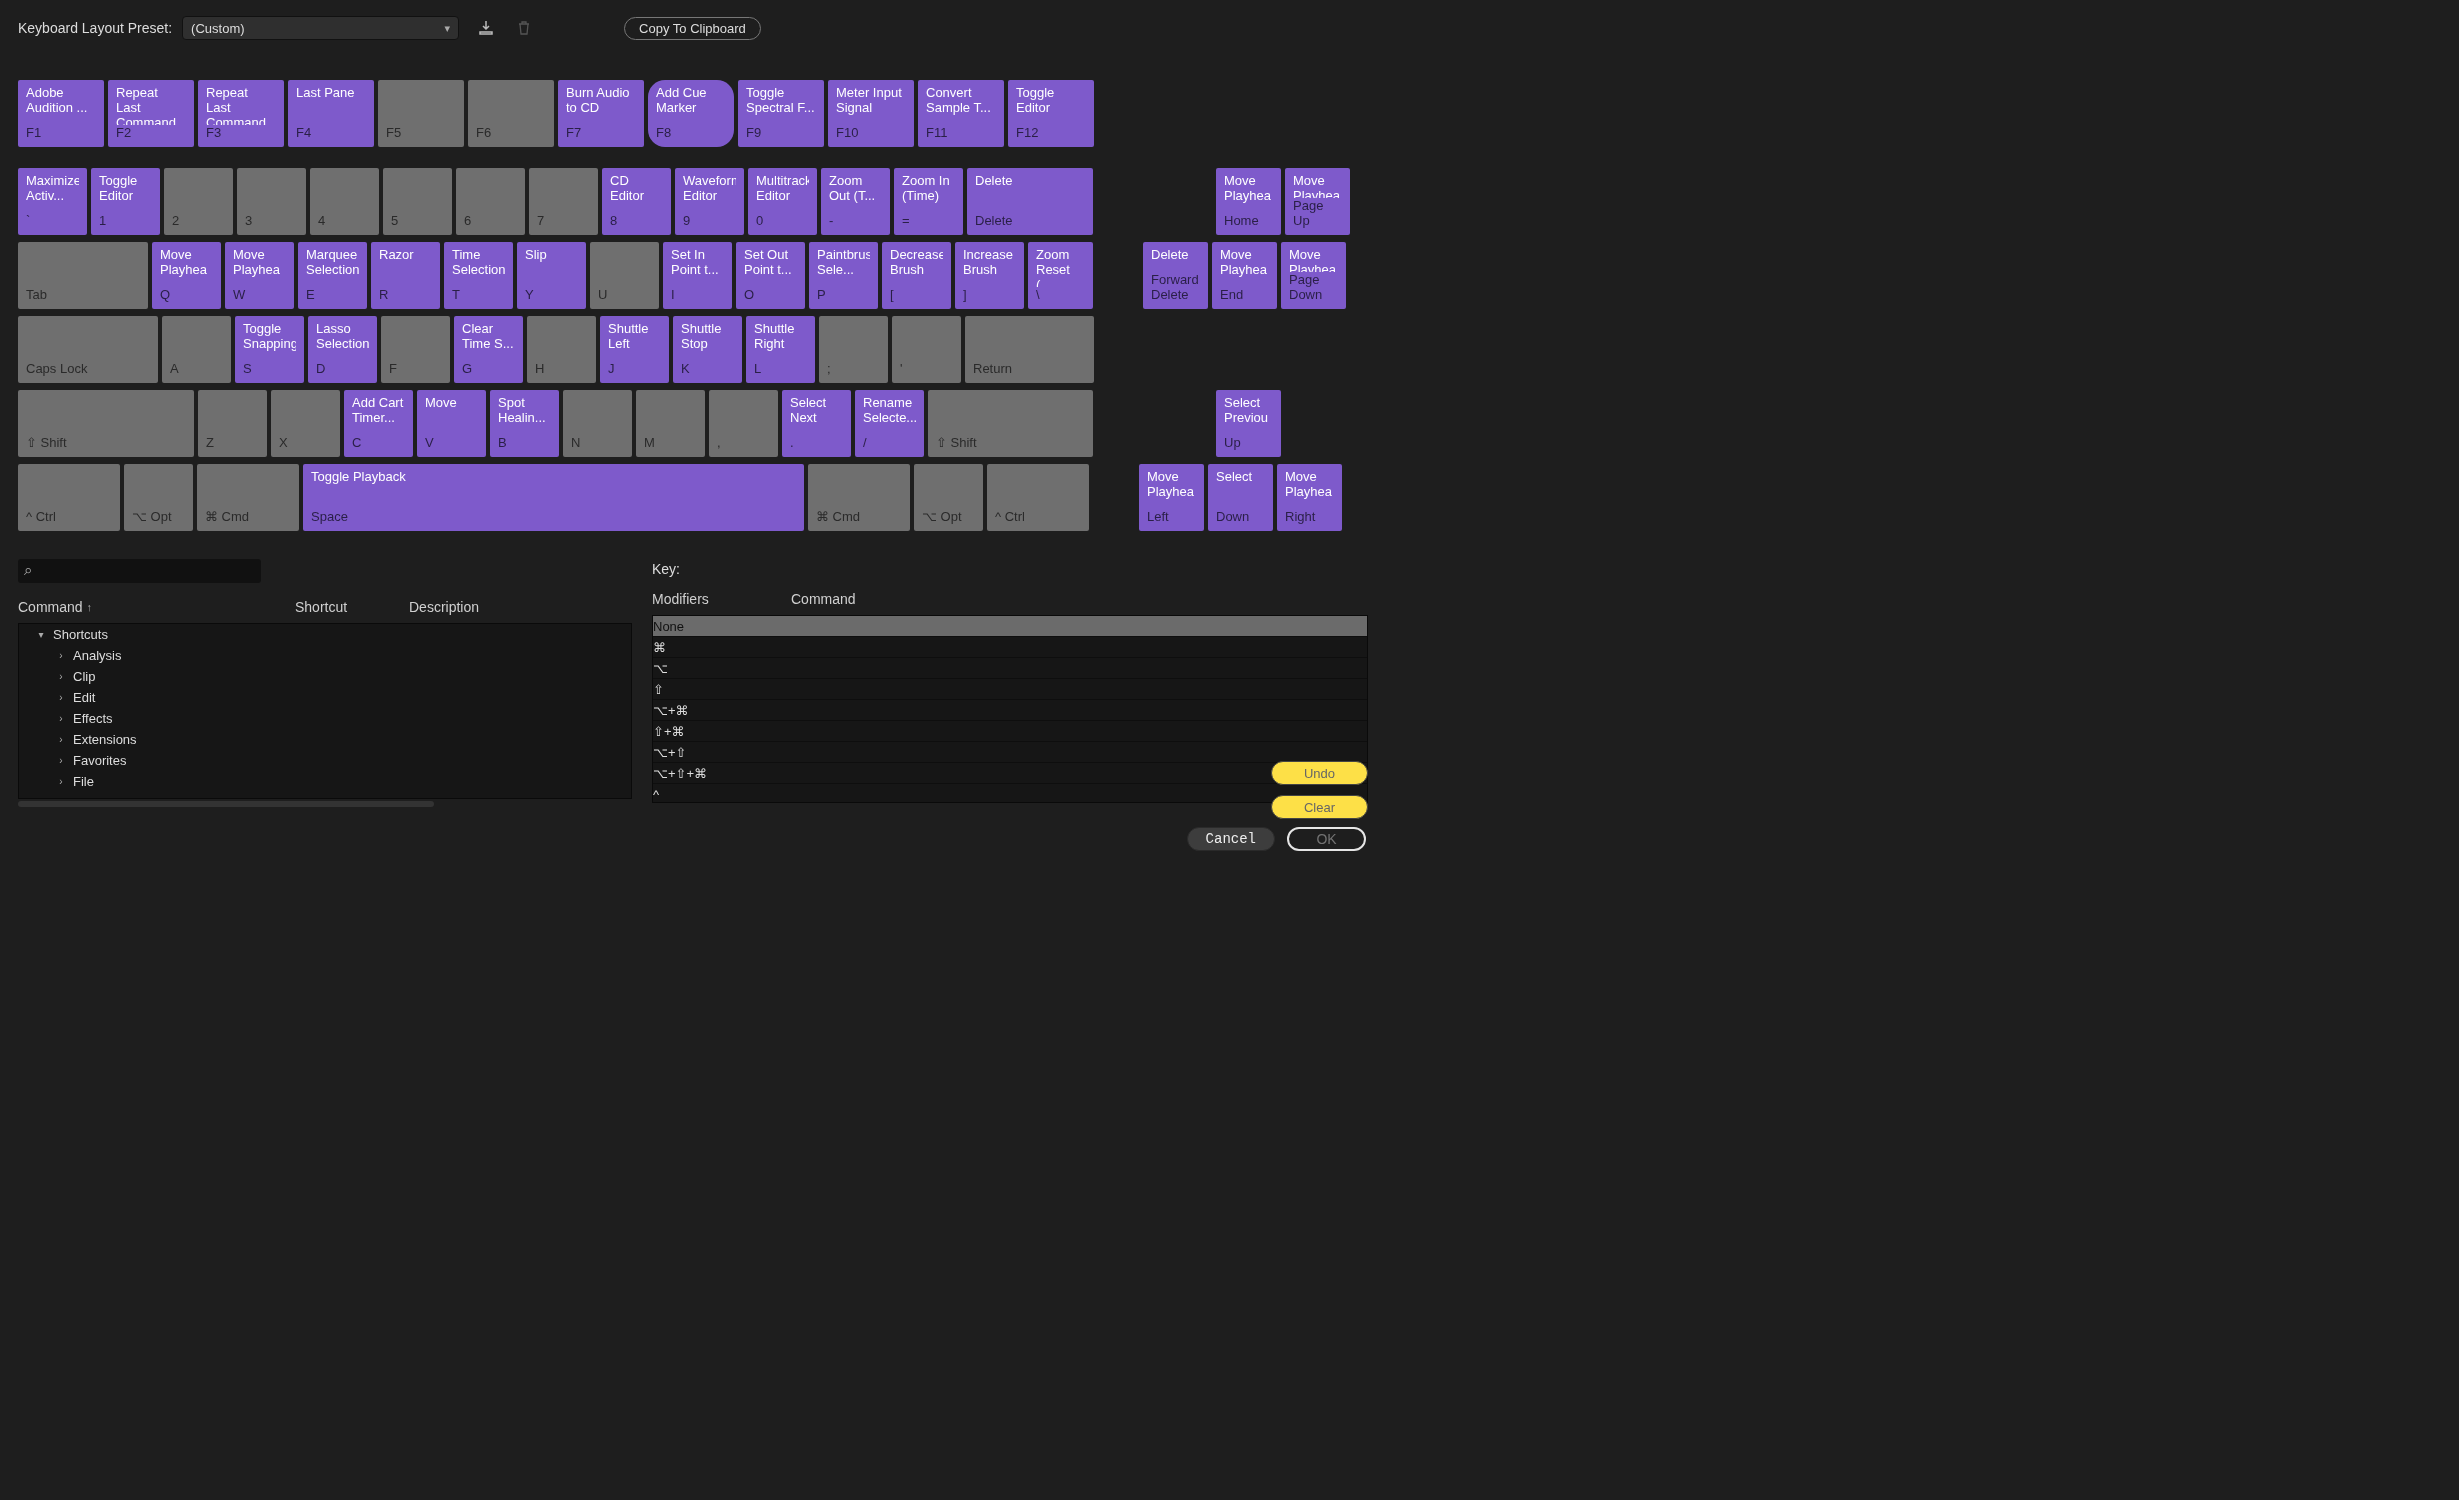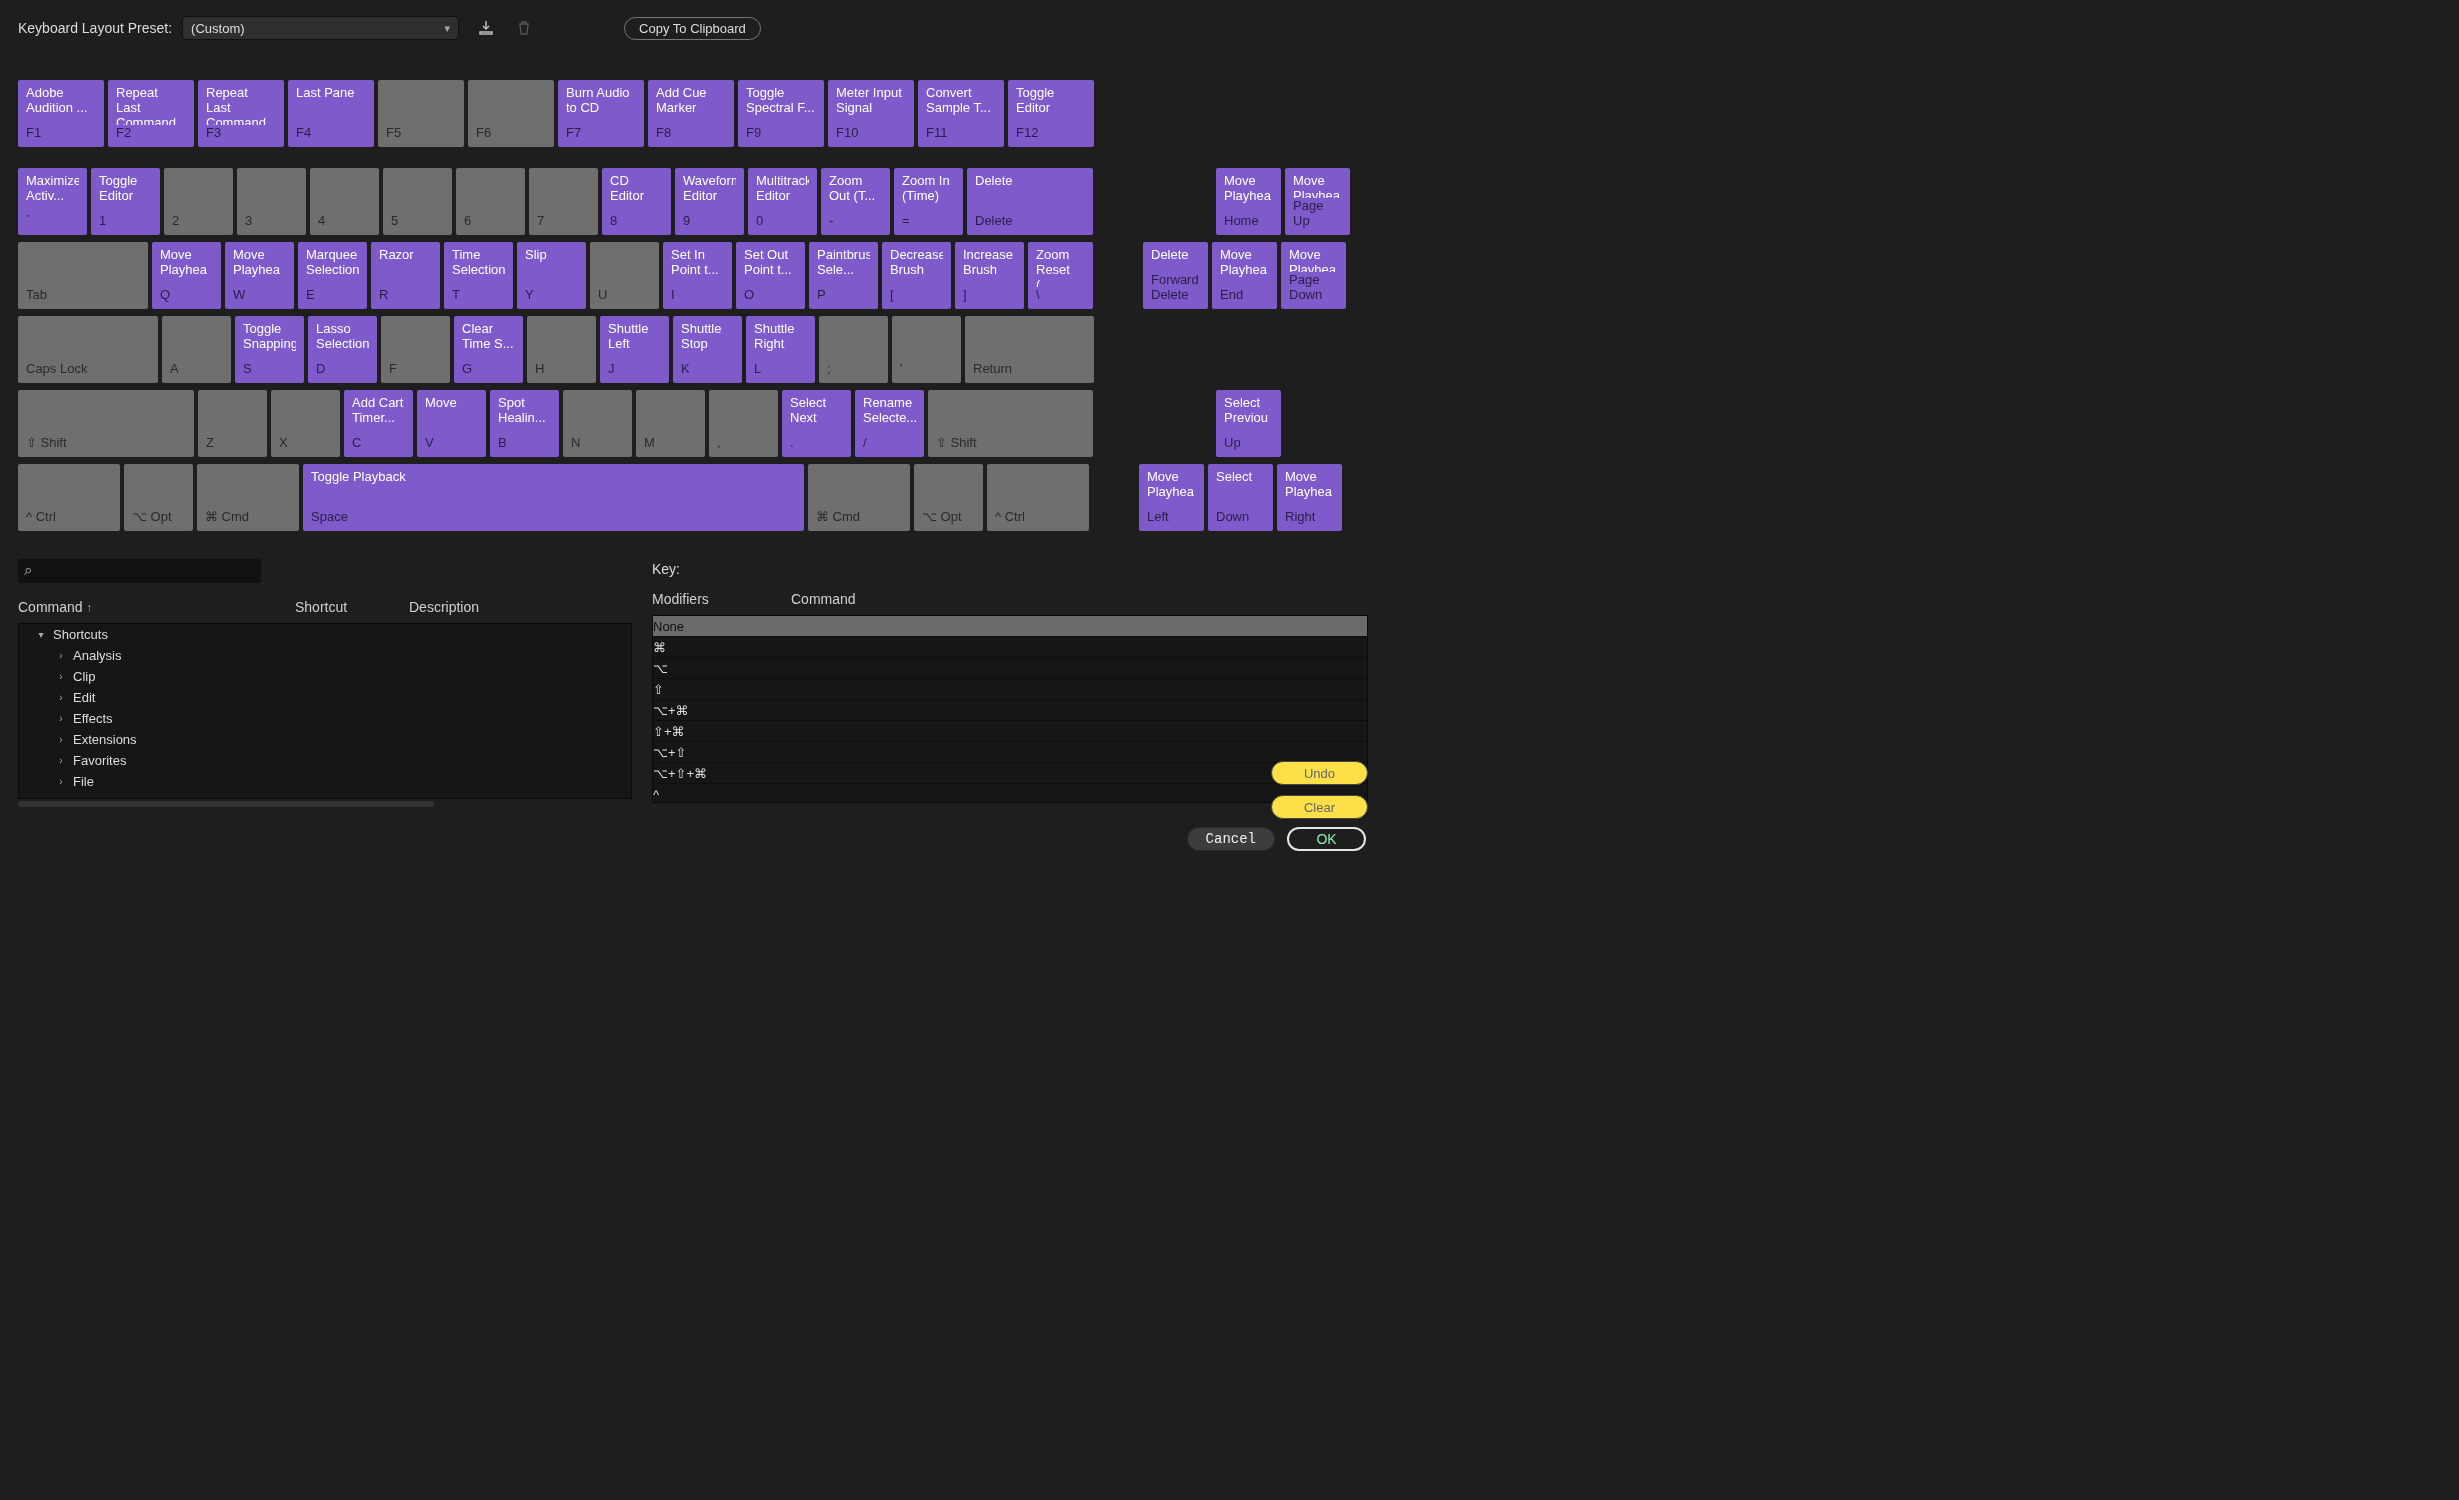--- a/index.html
+++ b/index.html
@@ -210,21 +210,21 @@
 }
 .btn-secondary {
   background: #3d3d3d;
   border: 1px solid #2a2a2a;
   color: #eee;
   font-family: Liberation Mono, monospace;
 }
 .btn-primary {
   background: #1e1e1e;
   border: 2px solid #e5e5e5;
-  color: #86efac;
+  color: #737373;
 }
 
 .scroll-hint {
   height: 6px;
   background: #333;
   width: 416px;
   border-radius: 3px;
   margin-top: 2px;
 }
 </style>
@@ -275,21 +275,21 @@
           <div class="keycap">F5</div>
         </div>
         <div class="key" style="width: 86px;">
           <div class="cmd"></div>
           <div class="keycap">F6</div>
         </div>
         <div class="key assigned" style="width: 86px;">
           <div class="cmd">Burn Audio to CD</div>
           <div class="keycap">F7</div>
         </div>
-        <div class="key assigned" style="width: 86px;">
+        <div class="key assigned" style="width: 86px; border-radius: 17px;">
           <div class="cmd">Add Cue Marker</div>
           <div class="keycap">F8</div>
         </div>
         <div class="key assigned" style="width: 86px;">
           <div class="cmd">Toggle Spectral F...</div>
           <div class="keycap">F9</div>
         </div>
         <div class="key assigned" style="width: 86px;">
           <div class="cmd">Meter Input Signal</div>
           <div class="keycap">F10</div>

